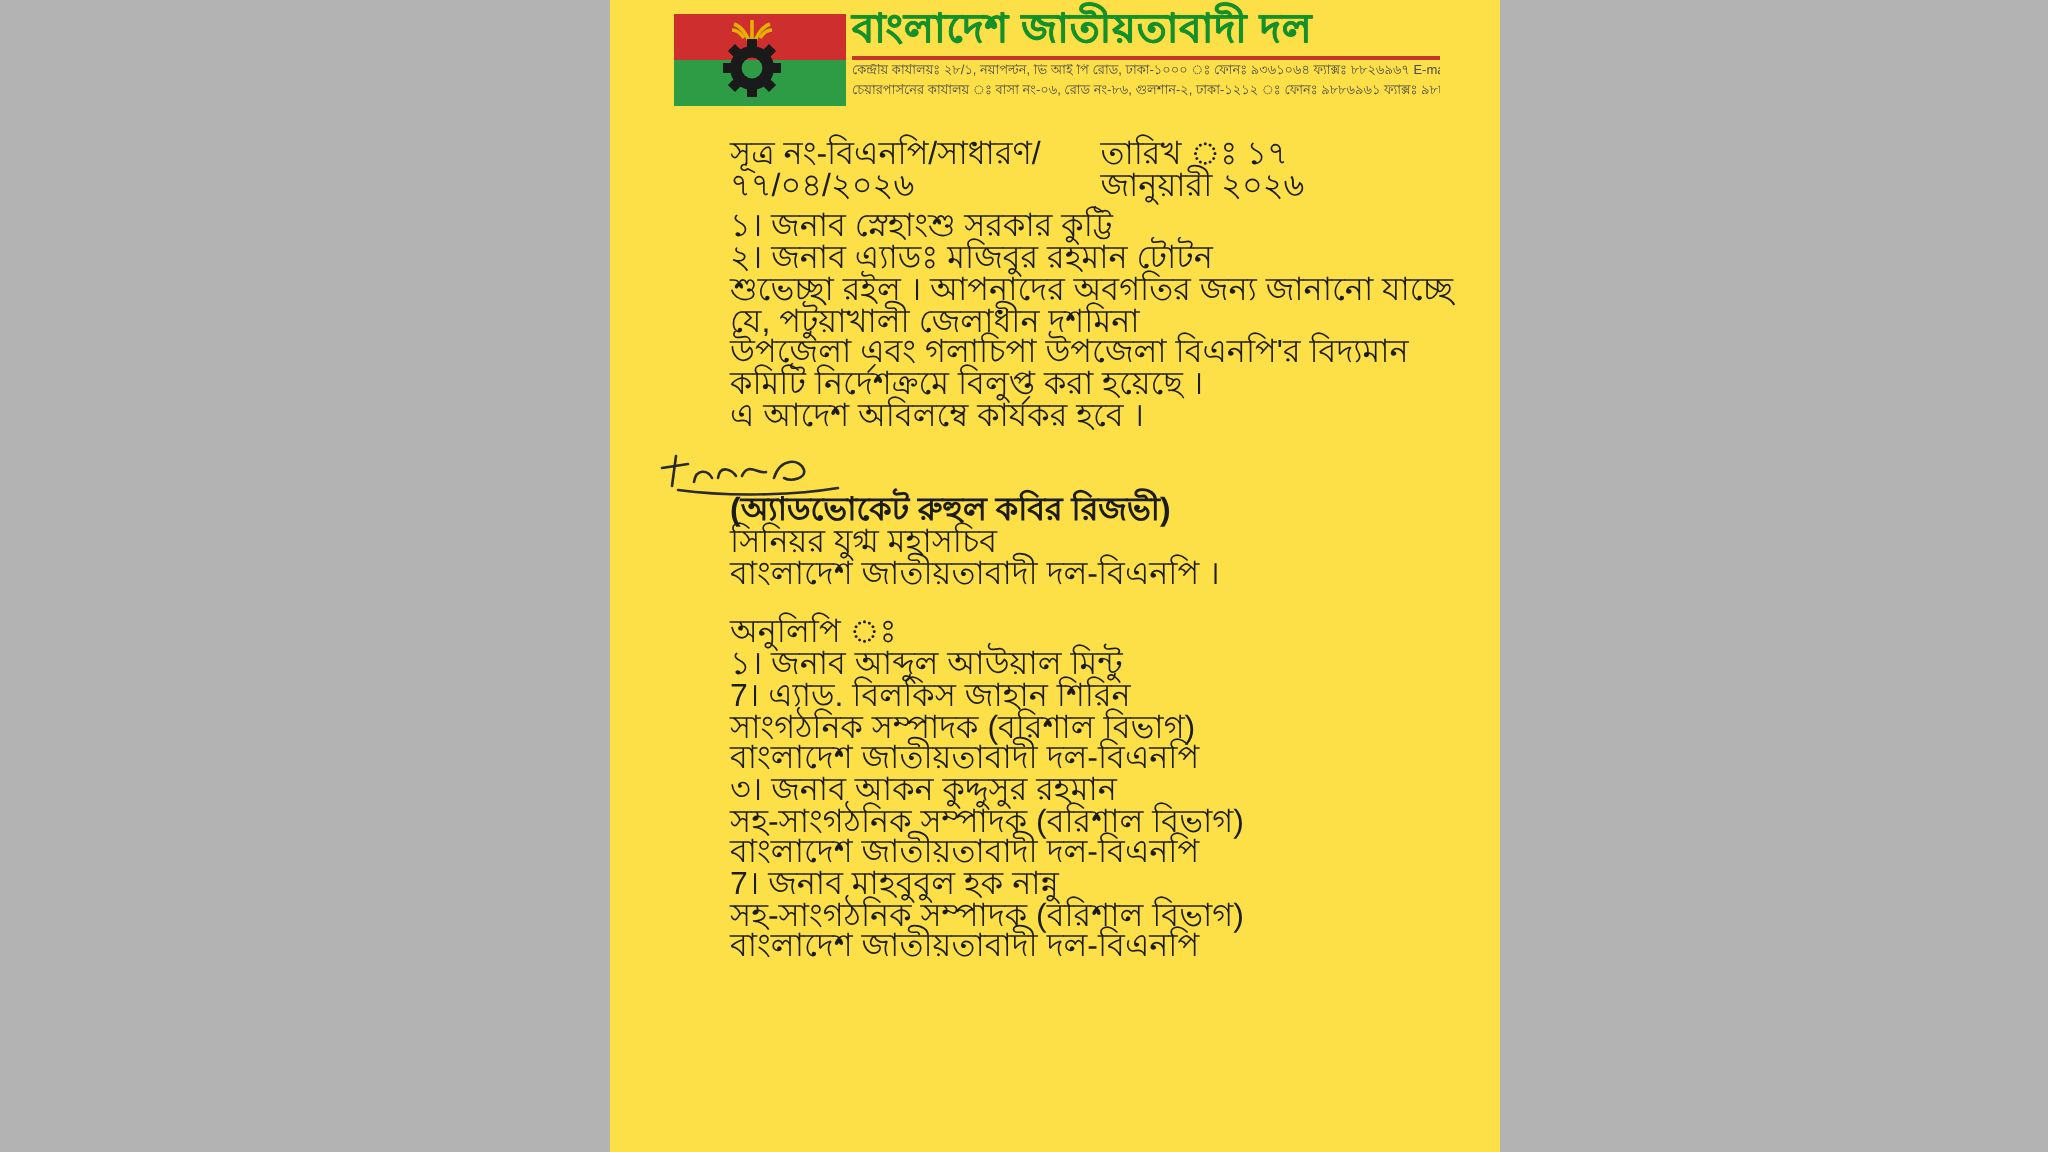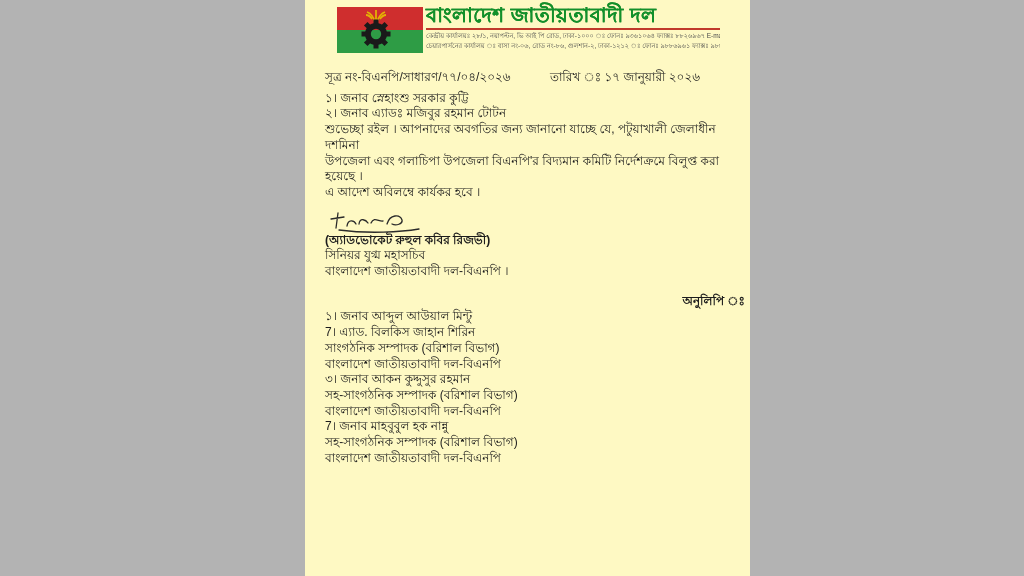--- a/index.html
+++ b/index.html
@@ -4,46 +4,46 @@
 <style>
   html,body{margin:0;padding:0;}
   body{
     width:1024px;height:576px;overflow:hidden;
     background:#b3b3b3;
     font-family:"Liberation Sans","DejaVu Sans",sans-serif;
     -webkit-font-smoothing:antialiased;
   }
   .page{
     position:absolute;left:305px;top:0;width:445px;height:576px;
-    background:#fef9c3;color:#1f1f1f;
+    background:#fde047;color:#1f1f1f;
   }
   
   .letterhead{position:relative;height:55px;}
   .flag{position:absolute;left:32px;top:7px;width:86px;height:46px;display:block;}
   .head-right{position:absolute;left:121px;top:4px;width:294px;}
   .org-title{
     font-size:20px;font-weight:bold;color:#12912a;
     letter-spacing:.5px;white-space:nowrap;line-height:23px;
     text-shadow:0 0 .4px #0c7a22;
   }
   .red-rule{height:2px;background:#c0392b;margin-top:1px;}
   .addr{font-size:6.5px;line-height:8.5px;color:#4a4a4a;white-space:nowrap;overflow:hidden;margin-top:1.5px;}
   
   .content{padding:0 5px 0 20px;width:420px;box-sizing:content-box;}
-  .txt{font-size:12px;line-height:15.7px;color:#1c1c1c;}
+  .txt{font-size:16px;line-height:15.7px;color:#1c1c1c;margin-left:40px;}
   .ref-row{display:flex;justify-content:space-between;margin-top:15px;}
-  .ref-row .date{padding-right:45px;text-align:right;}
+  .ref-row .date{padding-right:45px;}
   .recipients{margin-top:5px;}
   .subject{margin-top:14px;font-weight:bold;line-height:16.5px;}
   .subject .u{text-decoration:underline;}
   .salute{margin-top:4px;}
   .sig-scribble{display:block;margin:8px 0 0 4px;}
   .sig-name{font-weight:bold;}
   .copies{margin-top:14px;}
-  .copies-head{font-weight:bold;text-align:right;}
+  .copies-head{font-weight:normal;}
 </style>
 </head>
 <body>
 
 <div class="page">
 
   <div class="letterhead">
     <svg class="flag" viewBox="0 0 86 46" width="86" height="46">
       <rect x="0" y="0" width="86" height="23" fill="#cf2e2e"></rect>
       <rect x="0" y="23" width="86" height="23" fill="#2e9c45"></rect>

